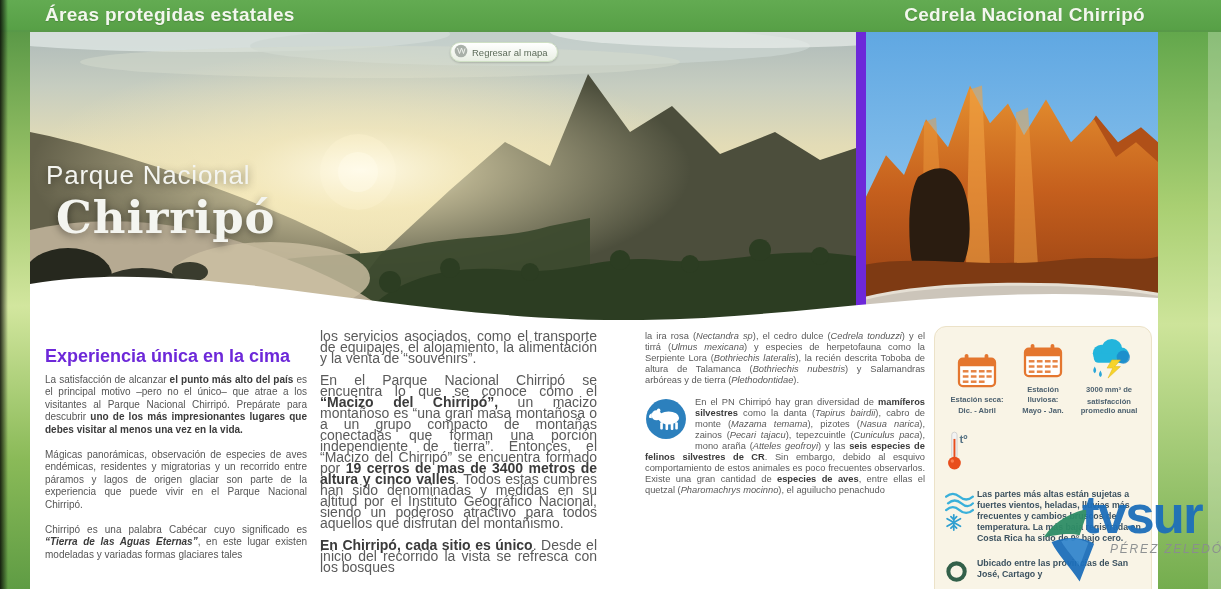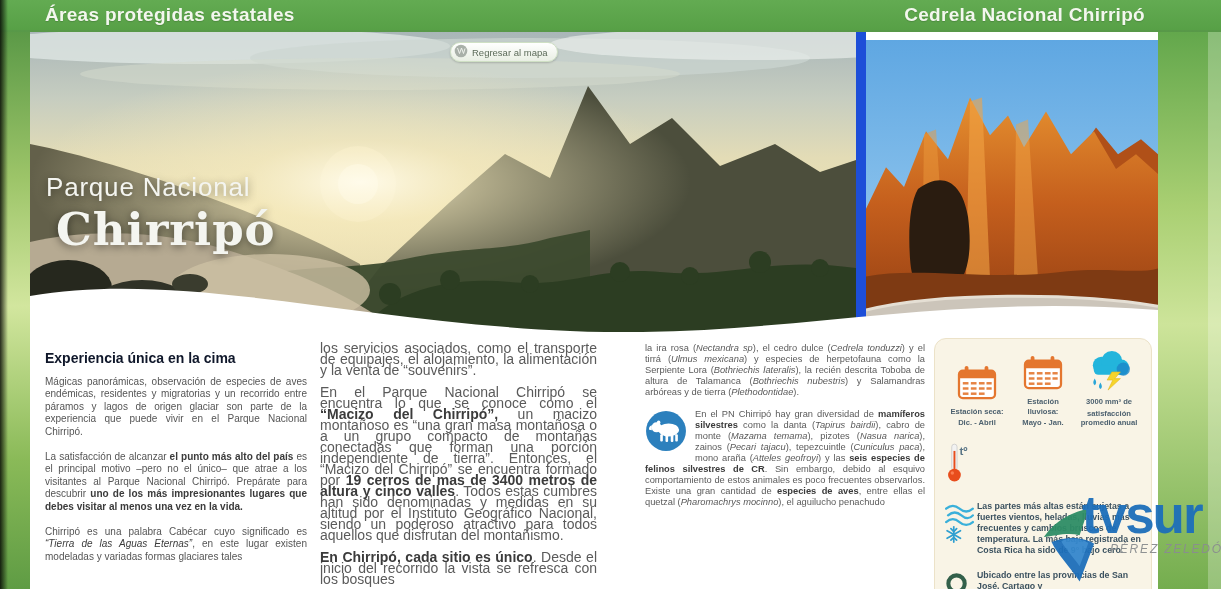--- a/index.html
+++ b/index.html
@@ -28,44 +28,44 @@
   .back-btn { position:absolute; left:450px; top:6px; height:20px; border:1px solid #cfe0c4;
             border-radius:10px; background:linear-gradient(180deg,#ffffff,#e9efe4);
             display:inline-flex; align-items:center; gap:4px; padding:0 9px 0 3px;
             cursor:pointer; box-shadow:0 1px 2px rgba(0,0,0,.18);margin-top:36px; }
   .back-btn span.lbl { font-size:9.5px; color:#5c6b59; font-family:"Liberation Sans",sans-serif; }
 
   
   .card { position:absolute; left:30px; top:0; width:1128px; height:100%; z-index:2; background:#fff; }
 
   
-  .photos { position:relative; margin-top:32px; height:300px; display:flex; background:#1d4ed8; }
+  .photos { position:relative; margin-top:20px; height:300px; display:flex; background:#6d28d9; }
   .photo-main { position:relative; flex:1; overflow:hidden; }
   .photo-main svg, .photo-side svg { display:block; width:100%; height:100%; }
   .photo-side { width:292px; margin-left:10px; padding-top:8px; background:#fff; }
   .photo-side .inner { height:292px; }
   .wave { position:absolute; left:0; bottom:0; width:100%; height:70px; z-index:3; }
 
   .hero-title { position:absolute; left:16px; top:140px; z-index:2; color:#f4f5f0;
                 text-shadow:0 2px 8px rgba(0,0,0,.45); }
   .hero-line1 { font-size:26px; font-weight:400; letter-spacing:.8px; }
   .hero-line2 { font-family:"DejaVu Serif", serif; font-weight:600;
                 font-size:45px; margin:0 0 0 10px; letter-spacing:1px; }
 
   
   .cols { display:flex; padding:6px 0 0 15px; align-items:flex-start; }
   .col1 { width:262px; margin-right:13px; font-size:10px; line-height:12.6px; }
   .col2 { width:277px; margin-right:48px; font-size:14px; line-height:11px; padding-top:5px; }
   .col3 { width:280px; margin-right:9px;  font-size:9.3px; line-height:11px; padding-top:5px; }
-  .heading { font-size:14px; color:#0f172a; margin:14px 0 11px; font-weight:700; }
+  .heading { font-size:18px; color:#6d28d9; margin:24px 0 11px; font-weight:700; }
   p.body { text-align:justify; color:#5a5a5a; margin:0 0 11px; }
   .col1 p.body { margin-bottom:12px; color:#555; }
   .b  { font-weight:700; color:#3b3b3b; }
   .i  { font-style:italic; }
-  .bi { font-weight:400; font-style:italic; color:#3b3b3b; }
+  .bi { font-weight:700; font-style:italic; color:#3b3b3b; }
   .tapir-wrap { float:left; width:42px; height:42px; margin:1px 8px 2px 0; }
 
   
   .panel { width:218px; min-height:300px; background:#f9f4e6; border:1px solid #ece2c8;
            border-radius:12px; padding:12px 10px; }
   .stats { display:flex; justify-content:space-between; text-align:center; margin-bottom:13px;align-items:flex-end; }
   .stat  { width:64px; }
   .s-icon { height:40px; display:flex; align-items:flex-end; justify-content:center; }
   .s-line { font-size:7.6px; line-height:9.5px; color:#4e6270; font-weight:600; margin-top:2px; }
   .s-line.first { margin-top:6px; }
@@ -171,22 +171,22 @@
 
       <svg class="wave" viewBox="0 0 1128 70" preserveAspectRatio="none">
         <path d="M0,34 C150,8 330,60 540,69 S900,30 1128,48 L1128,70 L0,70 Z" fill="#ffffff"></path>
       </svg>
     </div>
 
     <div class="cols">
 
       <div class="col1">
         <h2 class="heading">Experiencia única en la cima</h2>
+        <p class="body"><span>La satisfacción de alcanzar </span><span class="b">el punto más alto del país</span><span> es el principal motivo –pero no el único– que atrae a los visitantes al Parque Nacional Chirripó. Prepárate para descubrir </span><span class="b">uno de los más impresionantes lugares que debes visitar al menos una vez en la vida.</span></p>
         <p class="body"><span>Mágicas panorámicas, observación de especies de aves endémicas, residentes y migratorias y un recorrido entre páramos y lagos de origen glaciar son parte de la experiencia que puede vivir en el Parque Nacional Chirripó.</span></p>
-        <p class="body"><span>La satisfacción de alcanzar </span><span class="b">el punto más alto del país</span><span> es el principal motivo –pero no el único– que atrae a los visitantes al Parque Nacional Chirripó. Prepárate para descubrir </span><span class="b">uno de los más impresionantes lugares que debes visitar al menos una vez en la vida.</span></p>
         <p class="body"><span>Chirripó es una palabra Cabécar cuyo significado es </span><span class="bi">“Tierra de las Aguas Eternas”</span><span>, en este lugar existen modeladas y variadas formas glaciares tales</span></p>
       </div>
 
       <div class="col2">
         <p class="body"><span>los servicios asociados, como el transporte de equipajes, el alojamiento, la alimentación y la venta de “souvenirs”.</span></p>
         <p class="body"><span>En el Parque Nacional Chirripó se encuentra lo que se conoce como el </span><span class="b">“Macizo del Chirripó”,</span><span> un macizo montañoso es “una gran masa montañosa o a un grupo compacto de montañas conectadas que forman una porción independiente de tierra”. Entonces, el “Macizo del Chirripó” se encuentra formado por </span><span class="b">19 cerros de mas de 3400 metros de altura y cinco valles</span><span>. Todos estas cumbres han sido denominadas y medidas en su altitud por el Instituto Geográfico Nacional, siendo un poderoso atractivo para todos aquellos que disfrutan del montañismo.</span></p>
         <p class="body"><span class="b">En Chirripó, cada sitio es único</span><span>. Desde el inicio del recorrido la vista se refresca con los bosques</span></p>
       </div>
 
       <div class="col3">

